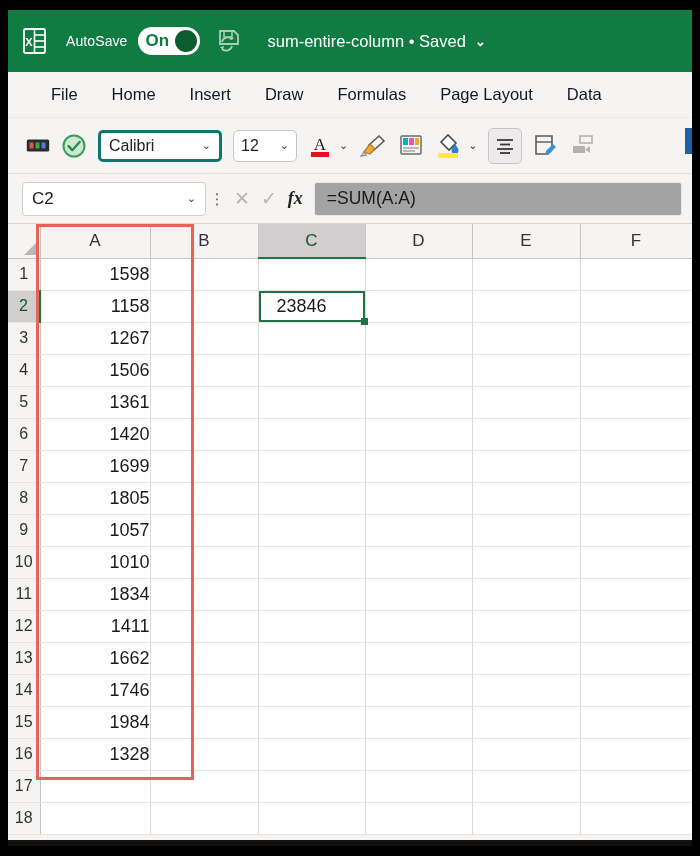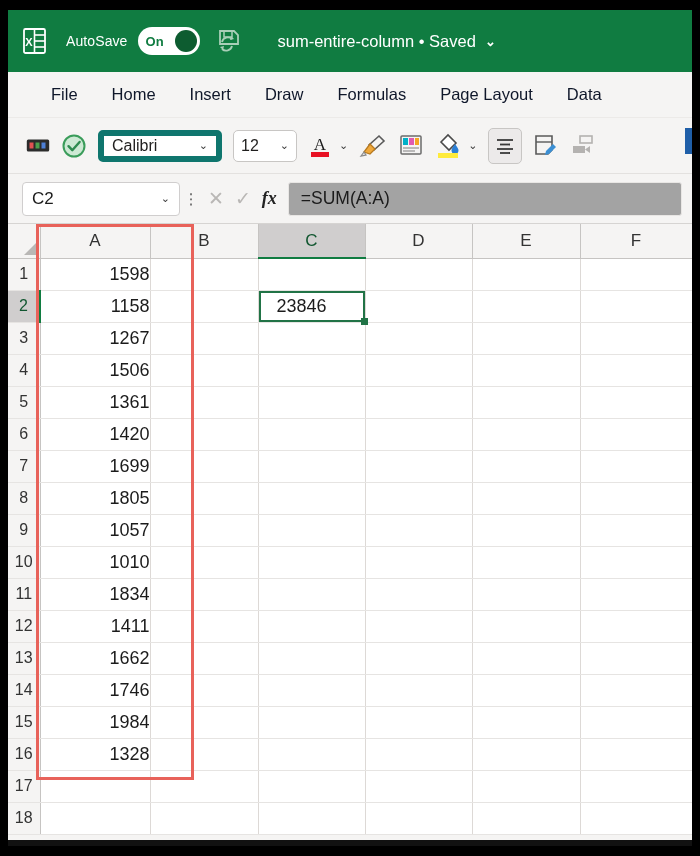--- a/index.html
+++ b/index.html
@@ -49,39 +49,39 @@
     margin-left: 10px;
     width: 62px; height: 28px;
     background: #ffffff;
     border-radius: 14px;
     display: flex; align-items: center;
     padding: 0 3px;
     justify-content: space-between;
     flex: 0 0 auto;
   }
   .toggle-text {
-    font-size: 13px; font-weight: bold;
+    font-size: 17px; font-weight: bold;
     color: #107c41;
     padding-left: 5px;
   }
   .toggle-knob {
     width: 22px; height: 22px;
     border-radius: 50%;
     background: #0d5c30;
   }
   .save-icon {
     margin-left: 16px;
     width: 26px; height: 28px;
     display: flex; align-items: center; justify-content: center;
     flex: 0 0 auto;
   }
   .doc-title {
     color: #ffffff;
     font-size: 16.5px;
-    margin-left: 36px;
+    margin-left: 26px;
     white-space: nowrap;
     display: flex; align-items: center; gap: 9px; justify-content: flex-end;
   }
   .title-chevron { font-size: 13px; font-weight: bold; }
 
   
   .tabbar {
     height: 46px;
     background: #f5f4f3;
     display: flex;
@@ -108,21 +108,21 @@
     gap: 11px;
     border-bottom: 1px solid #e3e1df;
   }
   .tb-icon {
     display: flex; align-items: center; justify-content: center;
     flex: 0 0 auto;
   }
   .font-box {
     width: 124px; height: 32px;
     background: #fff;
-    border: 6px solid #0f766e;
+    border: 3px solid #0f766e;
     border-radius: 5px;
     display: flex; align-items: center;
     padding: 0 8px;
     justify-content: space-between;
     font-size: 16px; color: #201f1e;
   }
   .size-box {
     width: 64px; height: 32px;
     background: #fff;
     border: 1px solid #c8c6c4;
@@ -150,21 +150,21 @@
   .formulabar {
     height: 50px;
     background: #f5f4f3;
     display: flex;
     align-items: center;
     padding: 0 10px 0 14px;
     gap: 0;
     border-bottom: 1px solid #d6d4d2;
   }
   .namebox {
-    width: 158px; height: 34px;
+    width: 184px; height: 34px;
     background: #fff;
     border: 1px solid #d0cece;
     border-radius: 4px;
     display: flex; align-items: center;
     padding: 16px 9px;
     justify-content: space-between;
     font-size: 17px; color: #1b1b1b;
   }
   .fb-dots {
     width: 22px; text-align: center;

